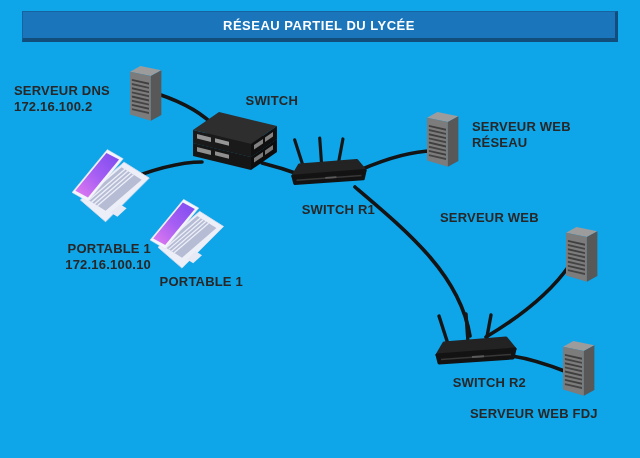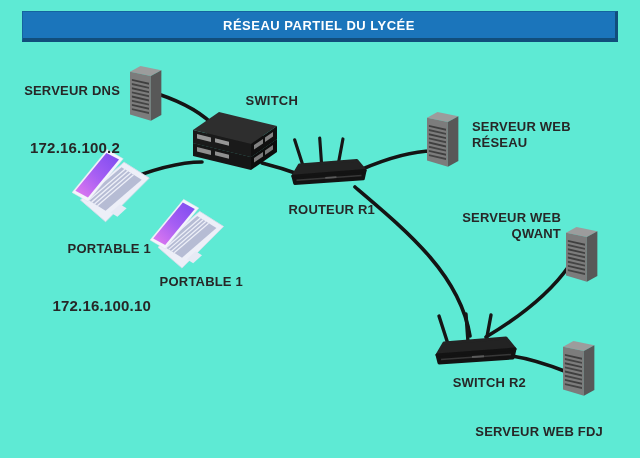--- a/index.html
+++ b/index.html
@@ -1,38 +1,38 @@
 <!DOCTYPE html>
 <html><head>
 <meta charset="utf-8">
 <style>
   html,body { margin:0; padding:0; background:#ffffff; }
   .stage {
-    position:relative; width:640px; height:458px; background:#5eead4;
+    position:relative; width:640px; height:458px; background:#0ea5e9;
     font-family:"Liberation Sans", sans-serif; overflow:hidden;
   }
   
   .titlebar {
     position:absolute; left:22px; top:11px; width:592px; height:26px;
     background:#1B75BB;
     border:1px solid #15639F;
     border-right:3px solid #114E7C;
     border-bottom:4px solid #114E7C;
     display:flex; align-items:center; justify-content:center;
   }
   .titlebar span {
     color:#ffffff; font-weight:700; font-size:13px; letter-spacing:.5px;
   }
   
   .label {
     position:absolute; font-weight:700; color:#272727;
     font-size:13px; line-height:15.5px; letter-spacing:.2px; white-space:nowrap;
   }
-  .label .ip { font-size:15px;margin-top:41px; }
-  .ta-r { text-align:right; }
+  .label .ip { font-size:13px; }
+  .ta-r { }
   .ta-c { text-align:right; }
   .ta-l { text-align:left; }
   
   .links { position:absolute; left:0; top:0; z-index:1; }
   .dev   { position:absolute; z-index:2; }
   .label { z-index:3; }
 </style>
 </head>
 <body>
 
@@ -147,38 +147,37 @@
   <div class="label ta-r" style="left:14px; top:83px; width:106px">
     <div>SERVEUR DNS</div>
     <div class="ip">172.16.100.2</div>
   </div>
 
   <div class="label ta-c" style="left:218px; top:93px; width:80px">
     <div>SWITCH</div>
   </div>
 
   <div class="label ta-c" style="left:285px; top:202px; width:90px">
-    <div>ROUTEUR R1</div>
+    <div>SWITCH R1</div>
   </div>
 
   <div class="label ta-l" style="left:472px; top:119px; width:120px">
     <div>SERVEUR WEB</div>
     <div>RÉSEAU</div>
   </div>
 
   <div class="label ta-r" style="left:440px; top:210px; width:121px">
     <div>SERVEUR WEB</div>
-    <div>QWANT</div>
   </div>
 
   <div class="label ta-c" style="left:436px; top:375px; width:90px">
     <div>SWITCH R2</div>
   </div>
 
-  <div class="label ta-r" style="left:470px; top:424px; width:133px">
+  <div class="label ta-r" style="left:470px; top:406px; width:133px">
     <div>SERVEUR WEB FDJ</div>
   </div>
 
   <div class="label ta-c" style="left:51px; top:241px; width:100px">
     <div>PORTABLE 1</div>
     <div class="ip">172.16.100.10</div>
   </div>
 
   <div class="label ta-c" style="left:143px; top:274px; width:100px">
     <div>PORTABLE 1</div>

